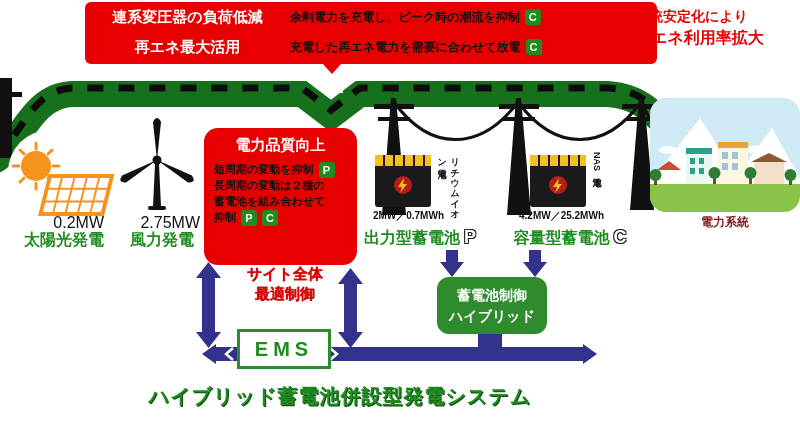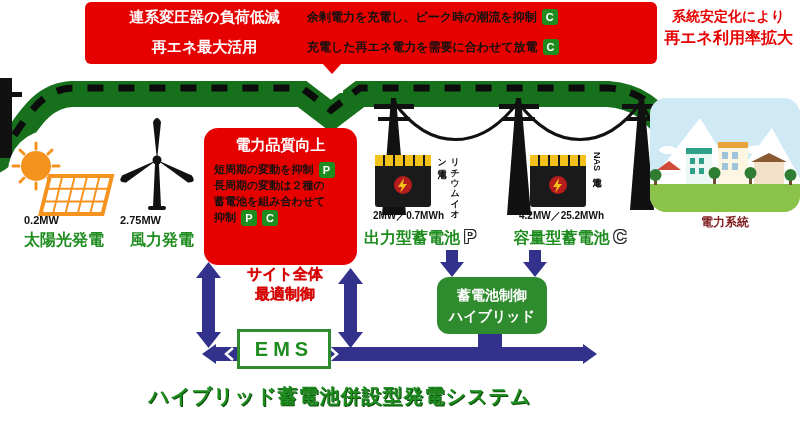--- a/index.html
+++ b/index.html
@@ -2,32 +2,32 @@
 <html><head>
 <meta charset="utf-8">
 <style>
   html,body{margin:0;padding:0;background:#fff;font-family:"Liberation Sans","DejaVu Sans",sans-serif;}
   #stage{position:relative;width:800px;height:426px;background:#fff;overflow:hidden;}
   #stage svg{position:absolute;left:0;top:0;}
   .abs{position:absolute;}
   
   .top-box{left:85px;top:2px;width:572px;height:62px;background:#e60000;border-radius:6px;color:#fff;}
   .top-row{display:flex;align-items:center;height:30px;}
-  .top-row .lbl{width:205px;text-align:center;font-weight:bold;font-size:15px;color:#fff;margin-left:17px;}
+  .top-row .lbl{width:205px;text-align:center;font-weight:bold;font-size:15px;color:#fff;}
   .top-row .desc{font-size:12px;font-weight:bold;color:#111;white-space:nowrap;}
   .badge{display:inline-block;background:#1e8c1e;color:#fff;font-weight:bold;font-size:11px;
          width:16px;height:16px;line-height:16px;text-align:center;border-radius:3px;margin-left:5px;vertical-align:middle;}
   .top-pointer{left:322px;top:63px;width:0;height:0;border-left:10px solid transparent;
          border-right:10px solid transparent;border-top:11px solid #e60000;}
   
-  .benefit-right{left:656px;top:6px;width:145px;text-align:center;color:#e60000;line-height:1.45;}
+  .benefit-right{left:635px;top:6px;width:145px;color:#e60000;line-height:1.45;}
   .benefit-right .l1{font-size:14px;font-weight:bold;}
   .benefit-right .l2{font-size:16px;font-weight:bold;}
   
-  .cap-val{font-size:11px;font-weight:bold;color:#111;text-align:left;}
+  .cap-val{font-size:16px;font-weight:normal;color:#111;text-align:right;}
   .gen-label{font-size:16px;font-weight:bold;color:#1e8c1e;text-align:center;
      text-shadow:-1px -1px 0 #fff,1px -1px 0 #fff,-1px 1px 0 #fff,1px 1px 0 #fff;}
   
   .quality-box{left:204px;top:128px;width:153px;height:137px;background:#e60000;border-radius:14px;
      padding:8px 10px;box-sizing:border-box;}
   .quality-box .title{color:#fff;font-size:15px;font-weight:bold;text-align:center;margin-bottom:7px;}
   .quality-box .bl{color:#111;font-size:11px;font-weight:bold;line-height:1.45;}
   
   .bat-vname{writing-mode:vertical-rl;font-size:9px;color:#111;font-weight:bold;letter-spacing:0;}
   .bat-spec{font-size:10px;color:#111;font-weight:bold;text-align:right;}

